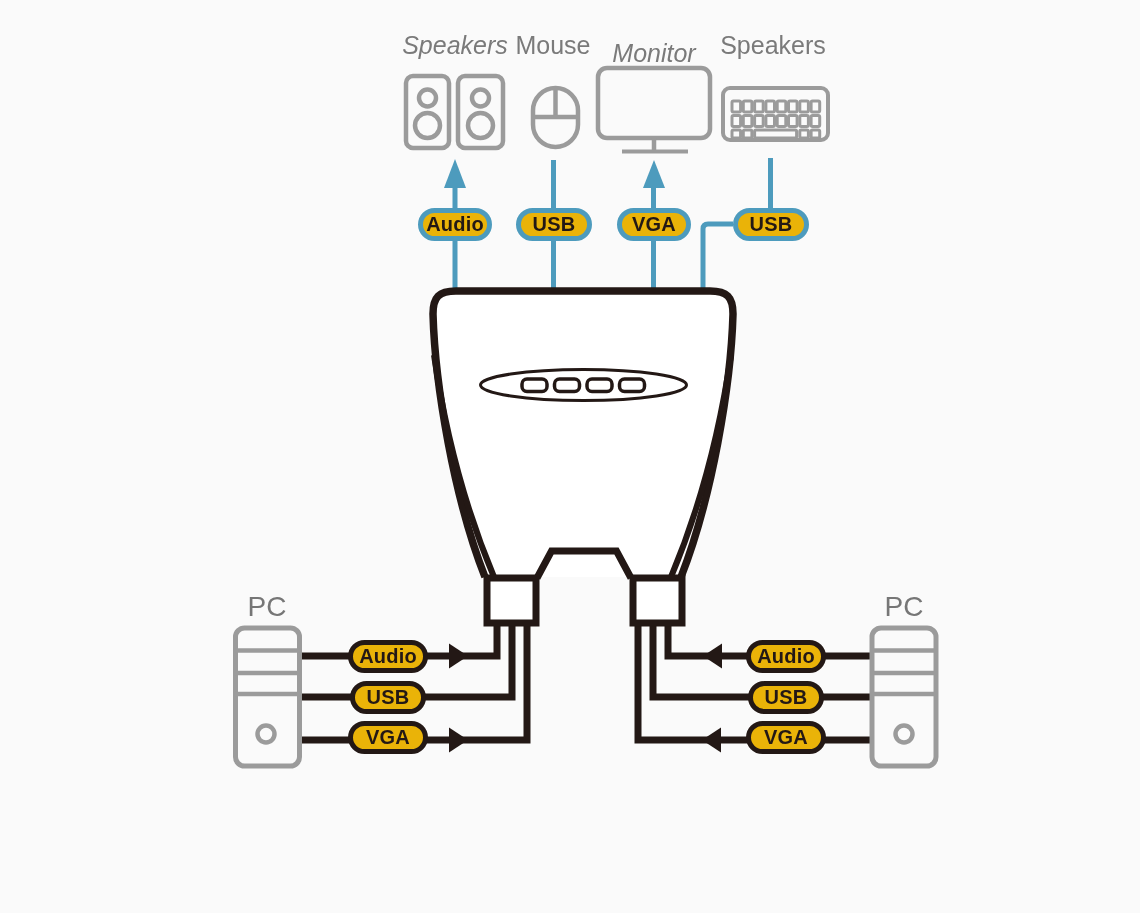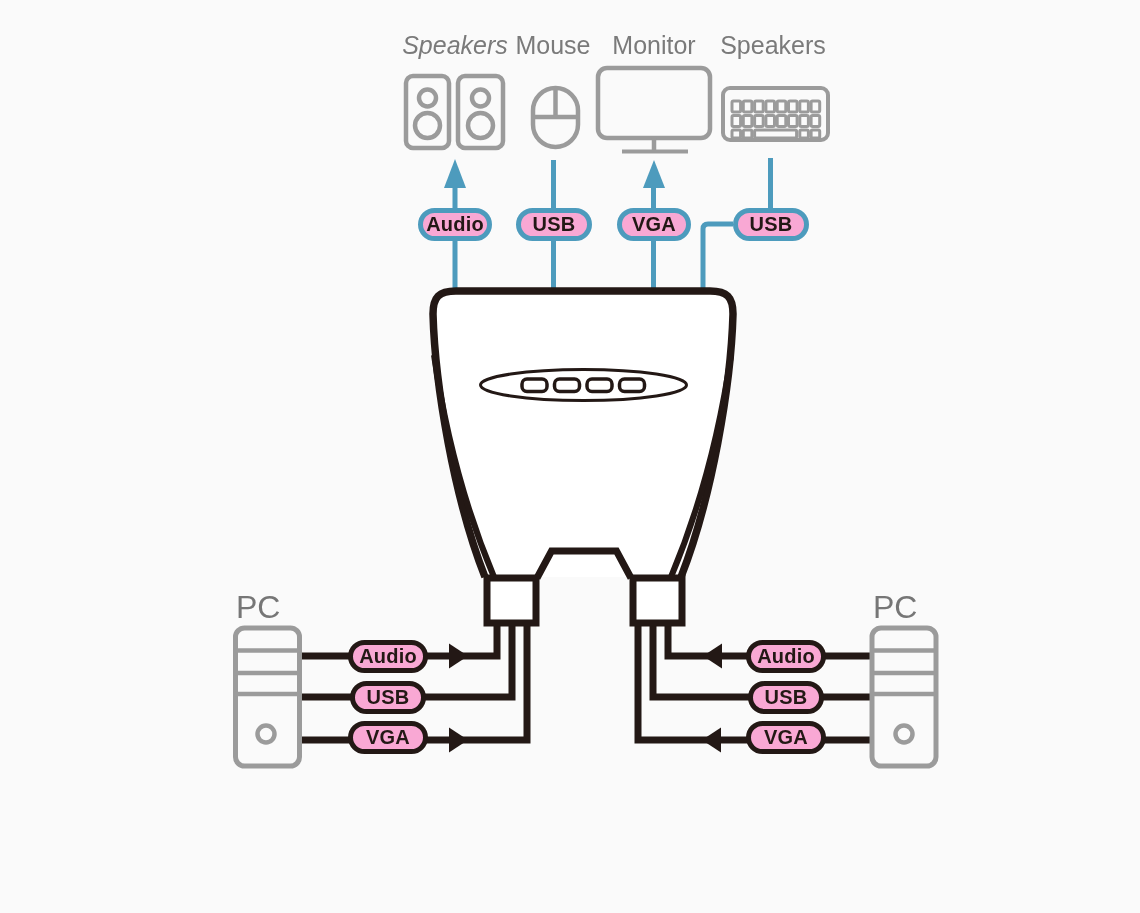--- a/index.html
+++ b/index.html
@@ -15,28 +15,28 @@
     position:absolute;
     color:#7A7A7A;
     font-size:25px;
     text-align:center;
     line-height:28px;
     white-space:nowrap;
   }
   .pc-label{
     position:absolute;
     color:#767676;
-    font-size:32px;
-    text-align:left;
+    font-size:28px;
+    text-align:center;
     line-height:30px;
   }
   .pill{
     position:absolute;
     box-sizing:border-box;
-    background:#f9a8d4;
+    background:#eab308;
     display:flex;
     align-items:center;
     justify-content:center;
     font-weight:bold;
     font-size:20px;
     color:#231815;
     letter-spacing:0.2px;
   }
   .pill.blue{border:5px solid #4D9BBD;border-radius:17px;}
   .pill.dark{border:5px solid #231815;border-radius:17px;}
@@ -151,21 +151,21 @@
       <rect x="872" y="628" width="64" height="138" rx="9" stroke-width="5"></rect>
       <path d="M872,650.5 H936" stroke-width="4.5"></path>
       <path d="M872,673 H936" stroke-width="4.5"></path>
       <path d="M872,694 H936" stroke-width="4.5"></path>
       <circle cx="904" cy="734" r="8.5" stroke-width="4.5"></circle>
     </g>
   </svg>
 
   <div class="label" style="left:394px;top:31px;width:122px;font-style:italic;">Speakers</div>
   <div class="label" style="left:513px;top:31px;width:80px;text-align:center;">Mouse</div>
-  <div class="label" style="left:608px;top:31px;width:92px;">Monitor</div>
+  <div class="label" style="left:608px;top:39px;width:92px;font-style:italic;">Monitor</div>
   <div class="label" style="left:718px;top:31px;width:110px;">Speakers</div>
 
   <div class="pill blue" style="left:418px;top:208px;width:74px;height:33px;">Audio</div>
   <div class="pill blue" style="left:516px;top:208px;width:76px;height:33px;">USB</div>
   <div class="pill blue" style="left:617px;top:208px;width:74px;height:33px;">VGA</div>
   <div class="pill blue" style="left:733px;top:208px;width:76px;height:33px;">USB</div>
 
   <div class="pc-label" style="left:236px;top:592px;width:62px;">PC</div>
   <div class="pill dark" style="left:348px;top:640px;width:80px;height:33px;">Audio</div>
   <div class="pill dark" style="left:350px;top:681px;width:76px;height:33px;">USB</div>

